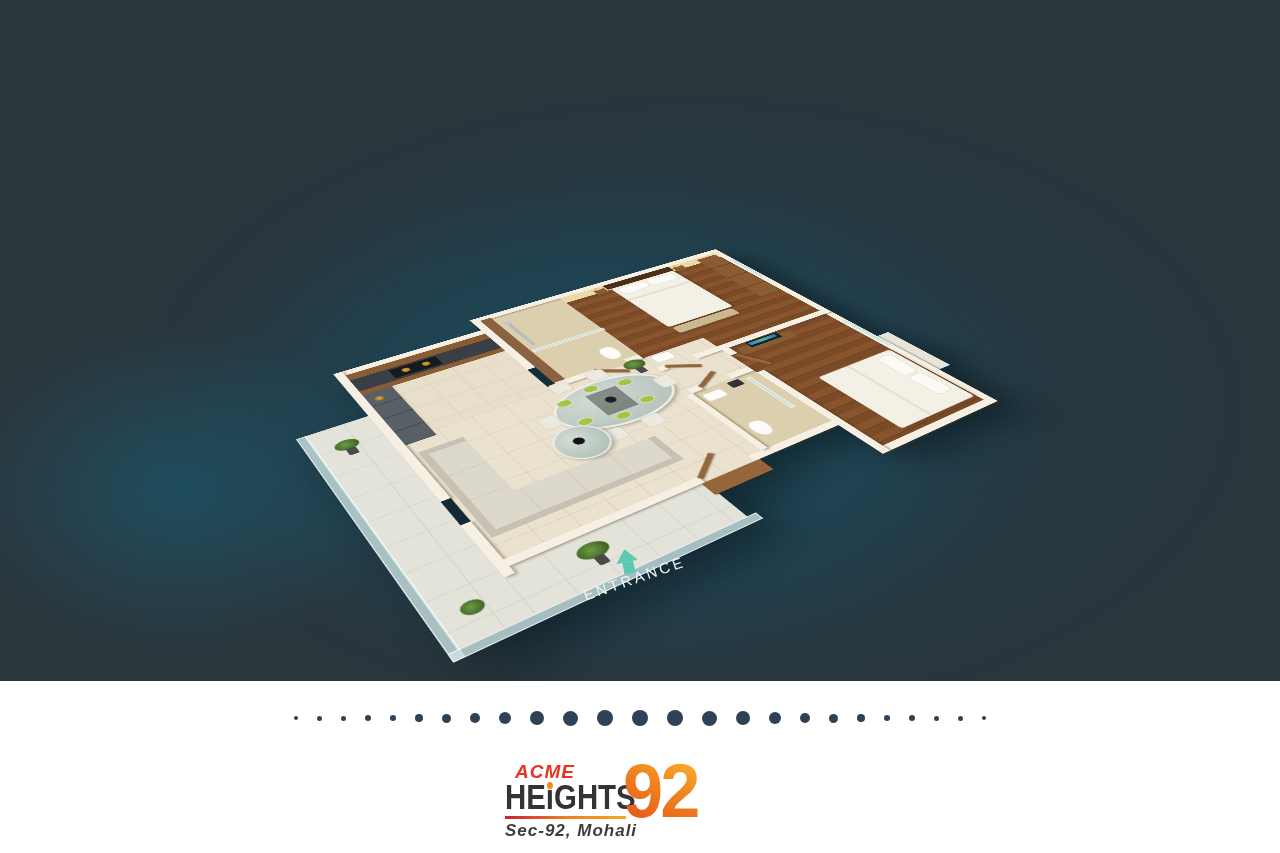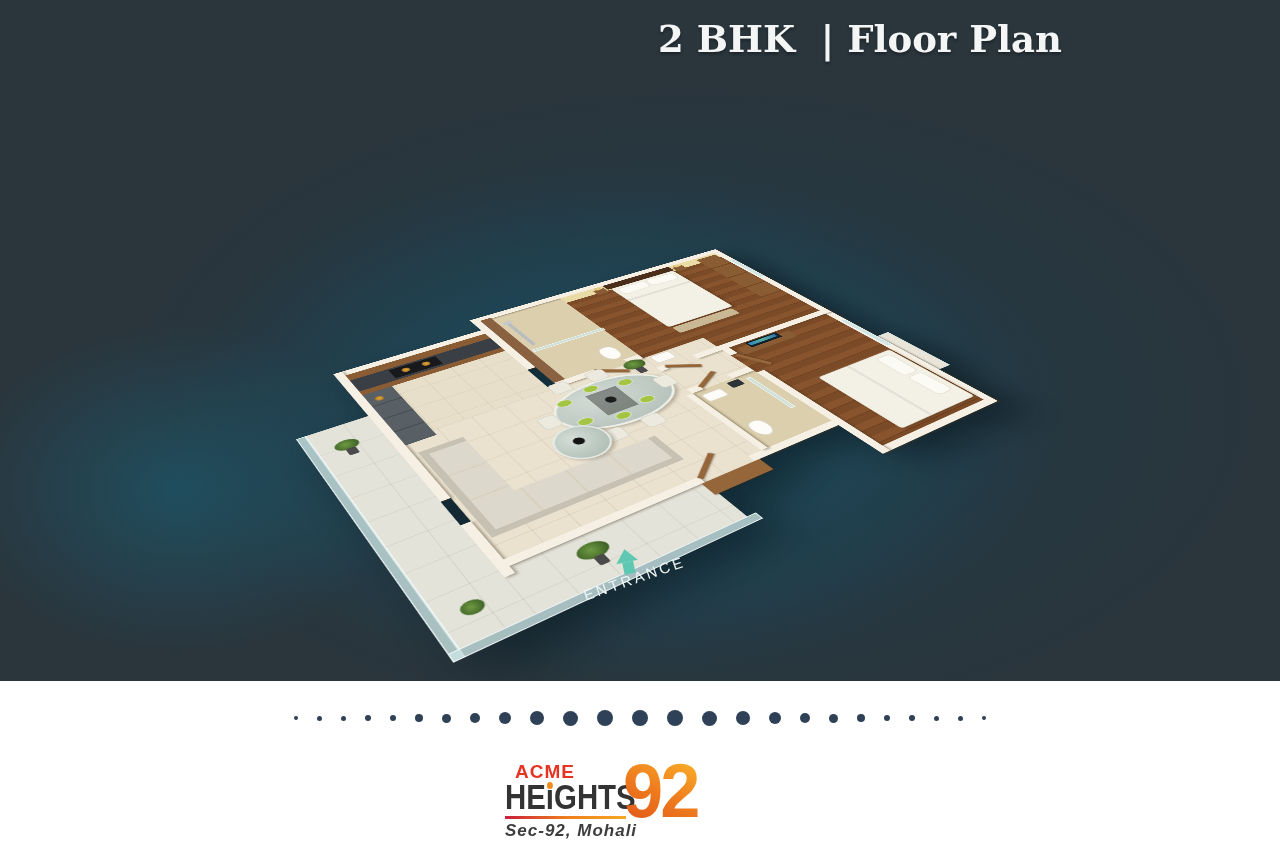--- a/index.html
+++ b/index.html
@@ -49,37 +49,36 @@
   .ent-stem{width:11px;height:12px;background:#5fc8b2;margin:0 auto;}
   .ent-label{position:absolute;left:6px;top:44px;transform:rotate(-19deg);transform-origin:left center;
     color:#eef4f3;font-size:15px;font-weight:500;letter-spacing:3px;}
 
   
   .footer{position:relative;width:1280px;height:172px;background:#ffffff;}
   .dots{position:absolute;left:0;top:27px;width:1280px;height:20px;display:flex;justify-content:center;align-items:center;gap:19px;}
   .dot{display:block;border-radius:50%;background:#2e4156;flex:0 0 auto;}
 
   .logo{position:absolute;left:505px;top:80px;width:260px;height:92px;}
-  .logo-acme{position:absolute;left:10px;top:0;font-size:19px;font-weight:bold;color:#e63322;letter-spacing:1px;}
+  .logo-acme{position:absolute;left:10px;top:0;font-size:19px;font-weight:bold;font-style:italic;color:#e63322;letter-spacing:1px;}
   .logo-heights{position:absolute;left:0;top:16px;font-size:35px;font-weight:bold;color:#333;letter-spacing:0px;transform:scaleX(.84);transform-origin:left;white-space:nowrap;}
   .logo-i{position:relative;display:inline-block;}
   .logo-i::after{content:'';position:absolute;left:1px;top:5px;width:7px;height:7px;border-radius:50%;background:#f08a1d;}
   .logo-92{position:absolute;left:118px;top:-8px;font-size:76px;line-height:76px;font-weight:bold;letter-spacing:-3px;
     transform:scaleX(.95);transform-origin:left;
     background:linear-gradient(205deg,#f9b32a 5%,#ef7d1e 50%,#e05418 95%);
     -webkit-background-clip:text;background-clip:text;color:transparent;}
   .logo-underline{position:absolute;left:0;top:55px;width:121px;height:3px;
     background:linear-gradient(90deg,#c9203c,#ef7d1e,#f7a823);}
   .logo-sub{position:absolute;left:0;top:60px;font-size:17px;font-weight:bold;font-style:italic;color:#3d3d3d;letter-spacing:1px;white-space:nowrap;}
 </style>
 </head>
 <body>
 
 <div class="hero">
-  <div class="title">2 BHK  | Floor Plan</div>
 
   <div class="plan-scene">
 
     <div class="ab balc" style="left:18px;top:130px;width:67px;height:340px;"></div>
     <div class="ab balc" style="left:85px;top:410px;width:215px;height:60px;"></div>
     <div class="ab glass" style="left:10px;top:130px;width:8px;height:348px;"></div>
     <div class="ab glass" style="left:10px;top:470px;width:298px;height:8px;"></div>
 
     <div class="ab ktile" style="left:95px;top:40px;width:170px;height:160px;"></div>
     <div class="ab bathf" style="left:275px;top:0px;width:110px;height:190px;"></div>

